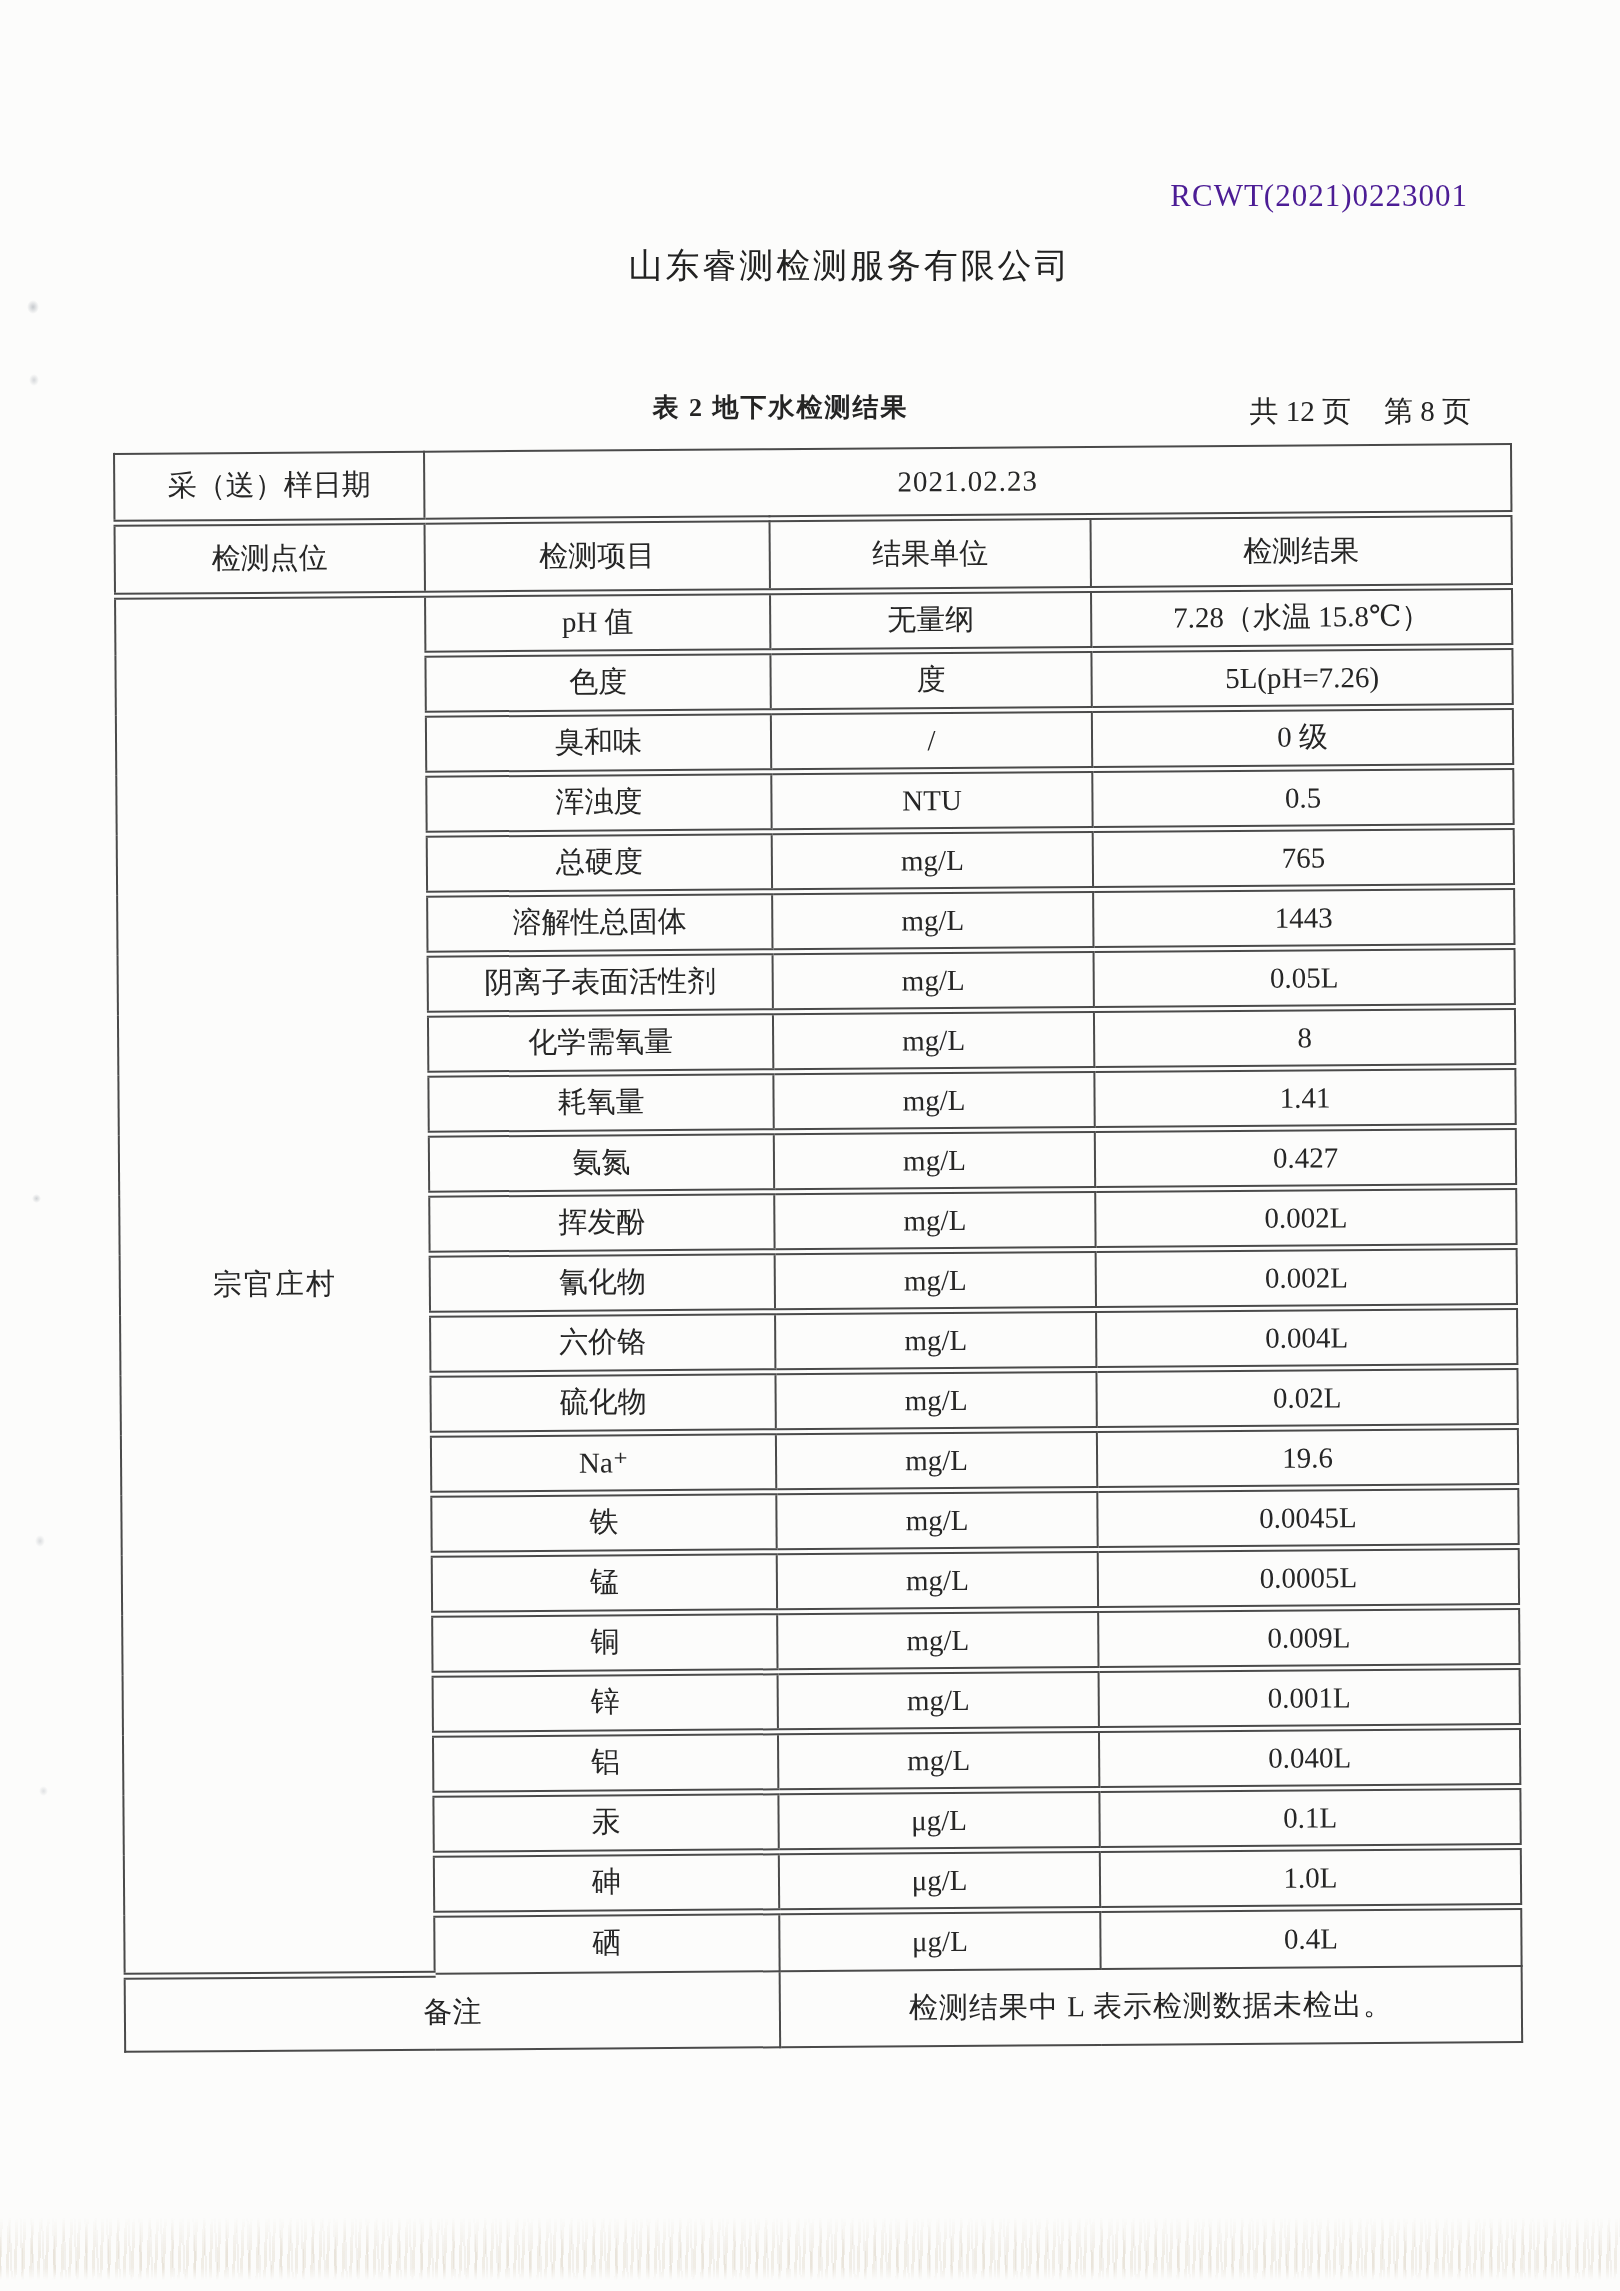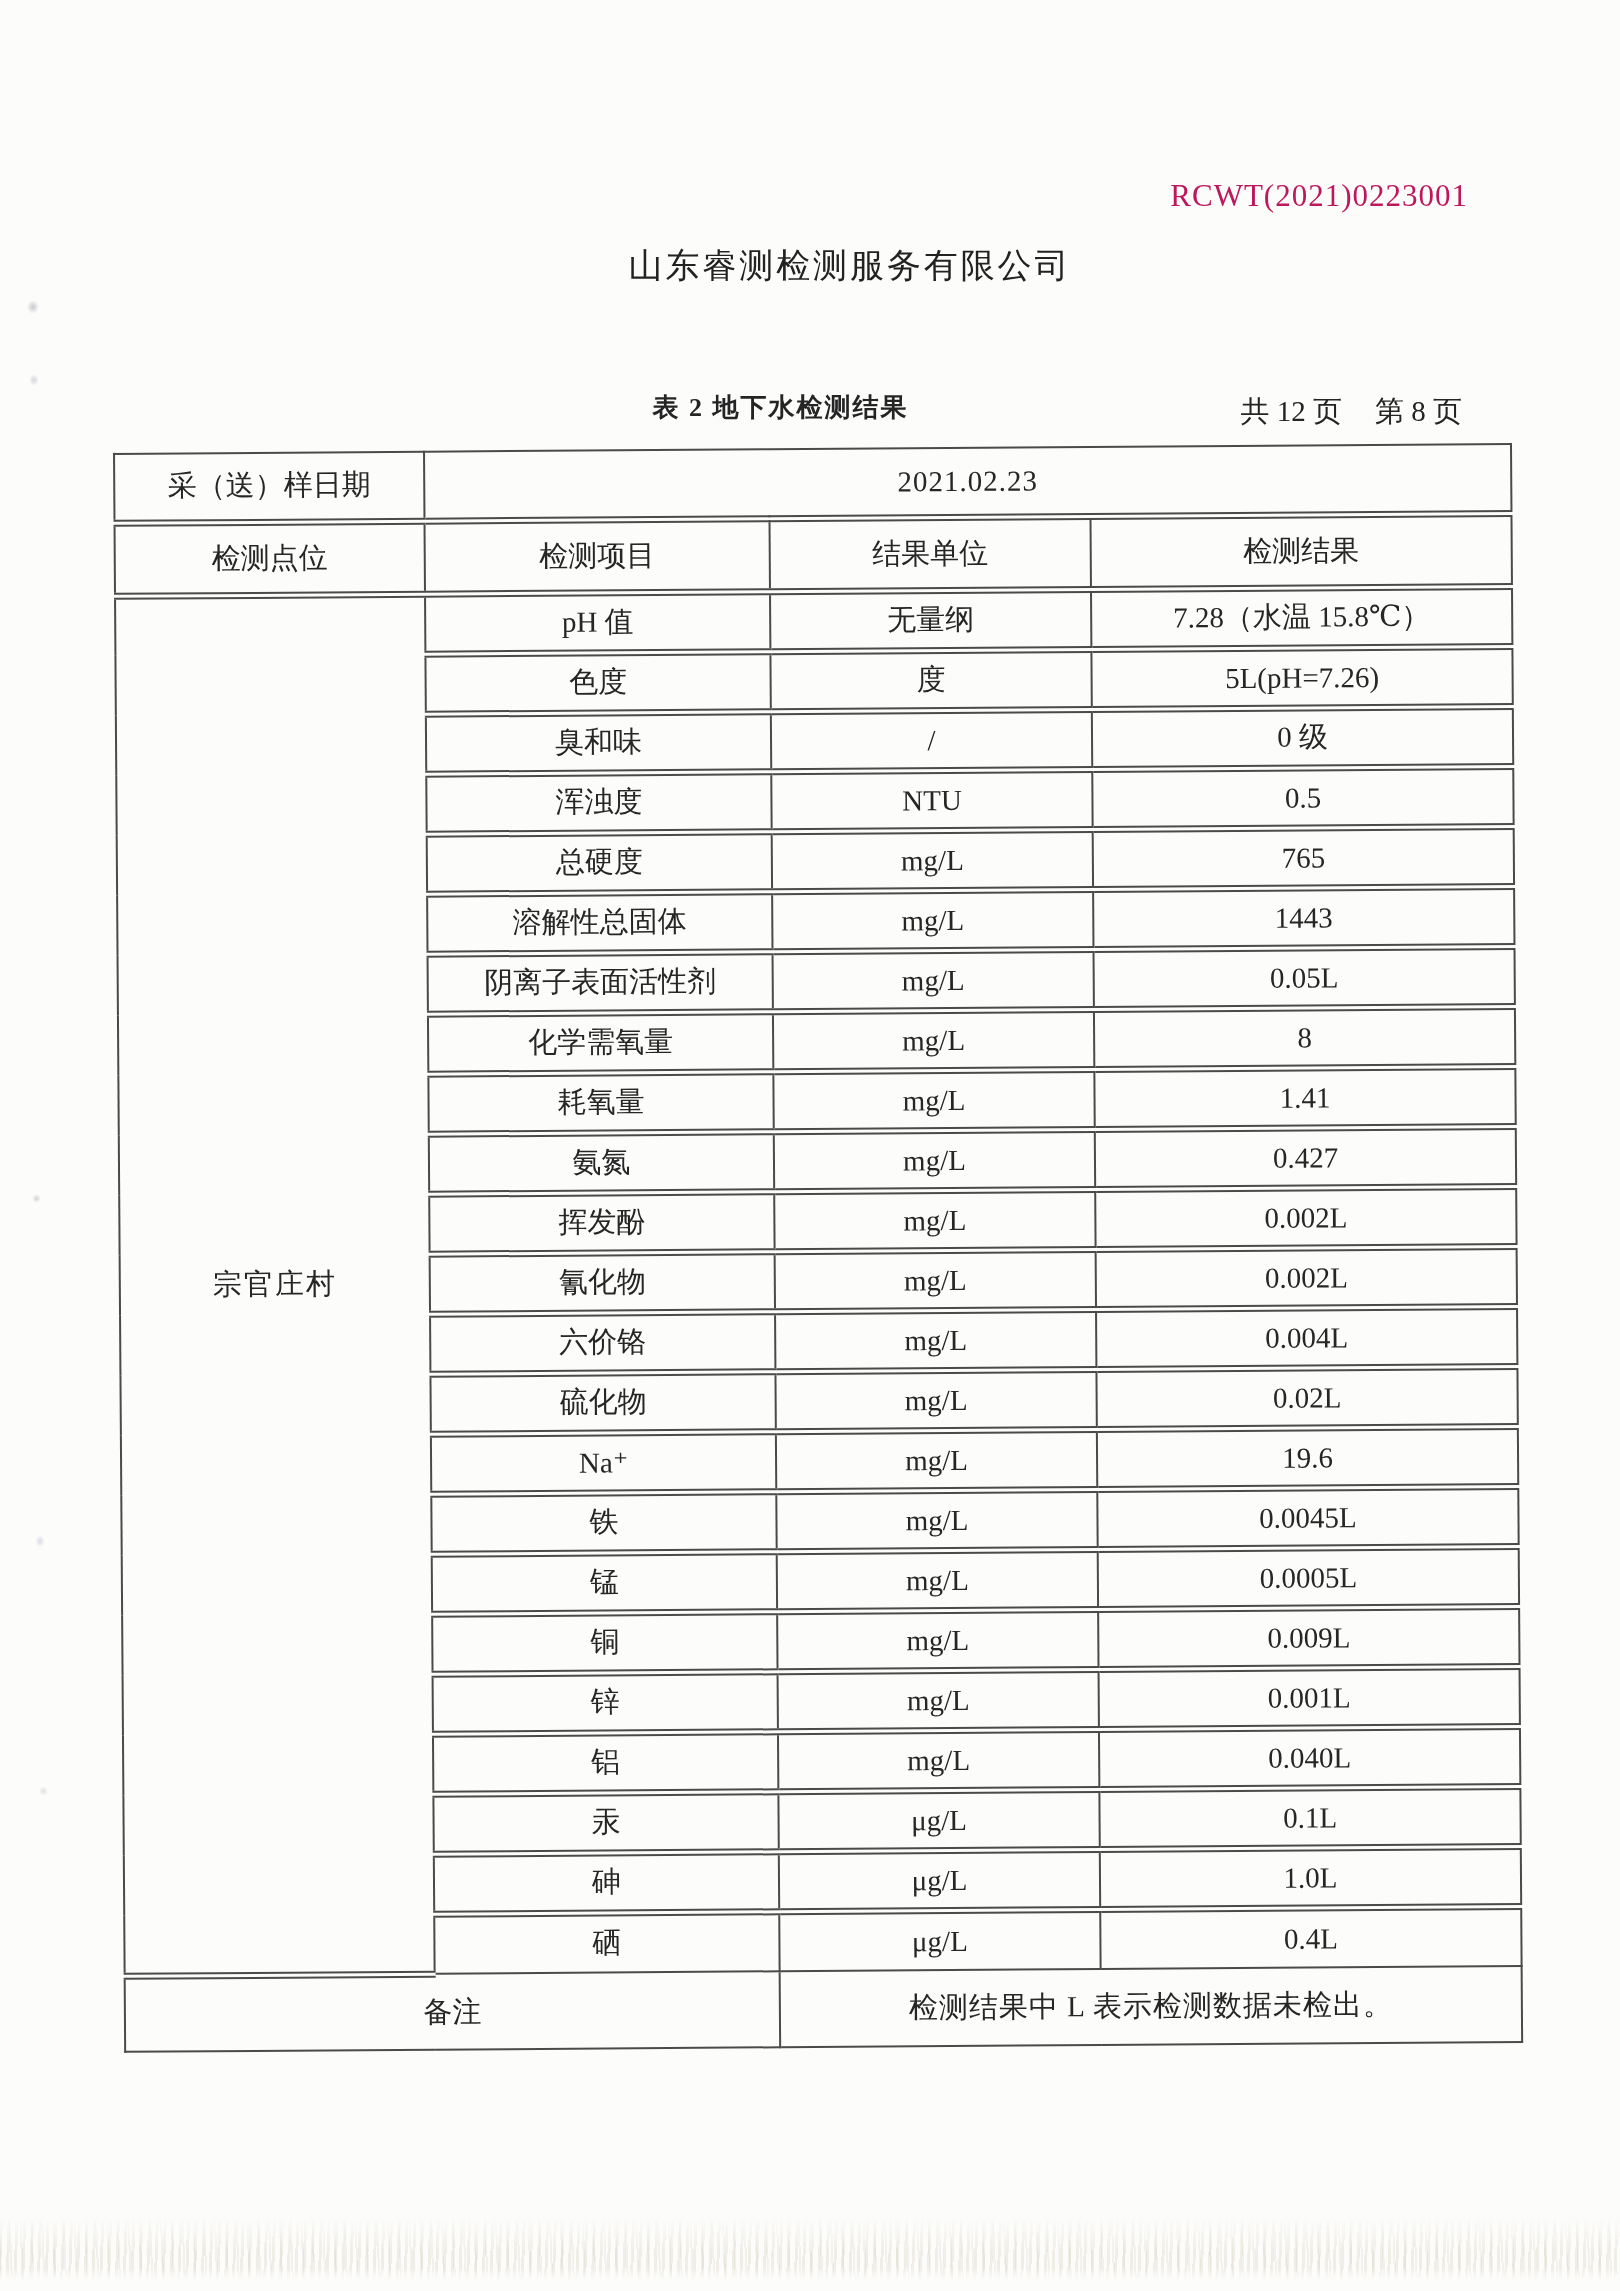--- a/index.html
+++ b/index.html
@@ -13,41 +13,41 @@
     background:var(--paper);
     font-family:"Liberation Serif","DejaVu Serif",serif;
     color:var(--ink);
     position:relative;
     overflow:hidden;
   }
   .page{position:absolute;inset:0;}
 
   .report-no{
     position:absolute;top:178px;right:152px;
-    font-size:31px;letter-spacing:1px;color:#be185d;
+    font-size:31px;letter-spacing:1px;color:#4c1d95;
   }
   .company{
     position:absolute;top:243px;left:0;width:100%;
     text-align:center;font-size:34px;letter-spacing:2.9px;color:#222;padding-left:40px;
   }
   .title{
     position:absolute;top:300px;left:0;width:100%;
     text-align:center;font-size:51px;font-weight:bold;
     letter-spacing:15.7px;text-indent:15.7px;color:#1e1e1e;
   }
   .caption-row{
     position:absolute;top:390px;left:113px;width:1397px;height:45px;
   }
   .caption{
     position:absolute;left:calc(50% - 31px);transform:translateX(-50%);
     top:0;font-size:26px;font-weight:bold;letter-spacing:2px;color:#242424;
     white-space:nowrap;
   }
   .page-info{
-    position:absolute;right:48px;top:2px;font-size:29px;color:#242424;
+    position:absolute;right:39px;top:2px;font-size:29px;color:#242424;
     white-space:nowrap;
   }
   .page-info .pi-gap{display:inline-block;width:33px;}
 
   .table-wrap{
     position:absolute;top:448px;left:113px;width:1397px;
     transform:rotate(-0.4deg);
     transform-origin:50% 0;
   }
   table.report{

